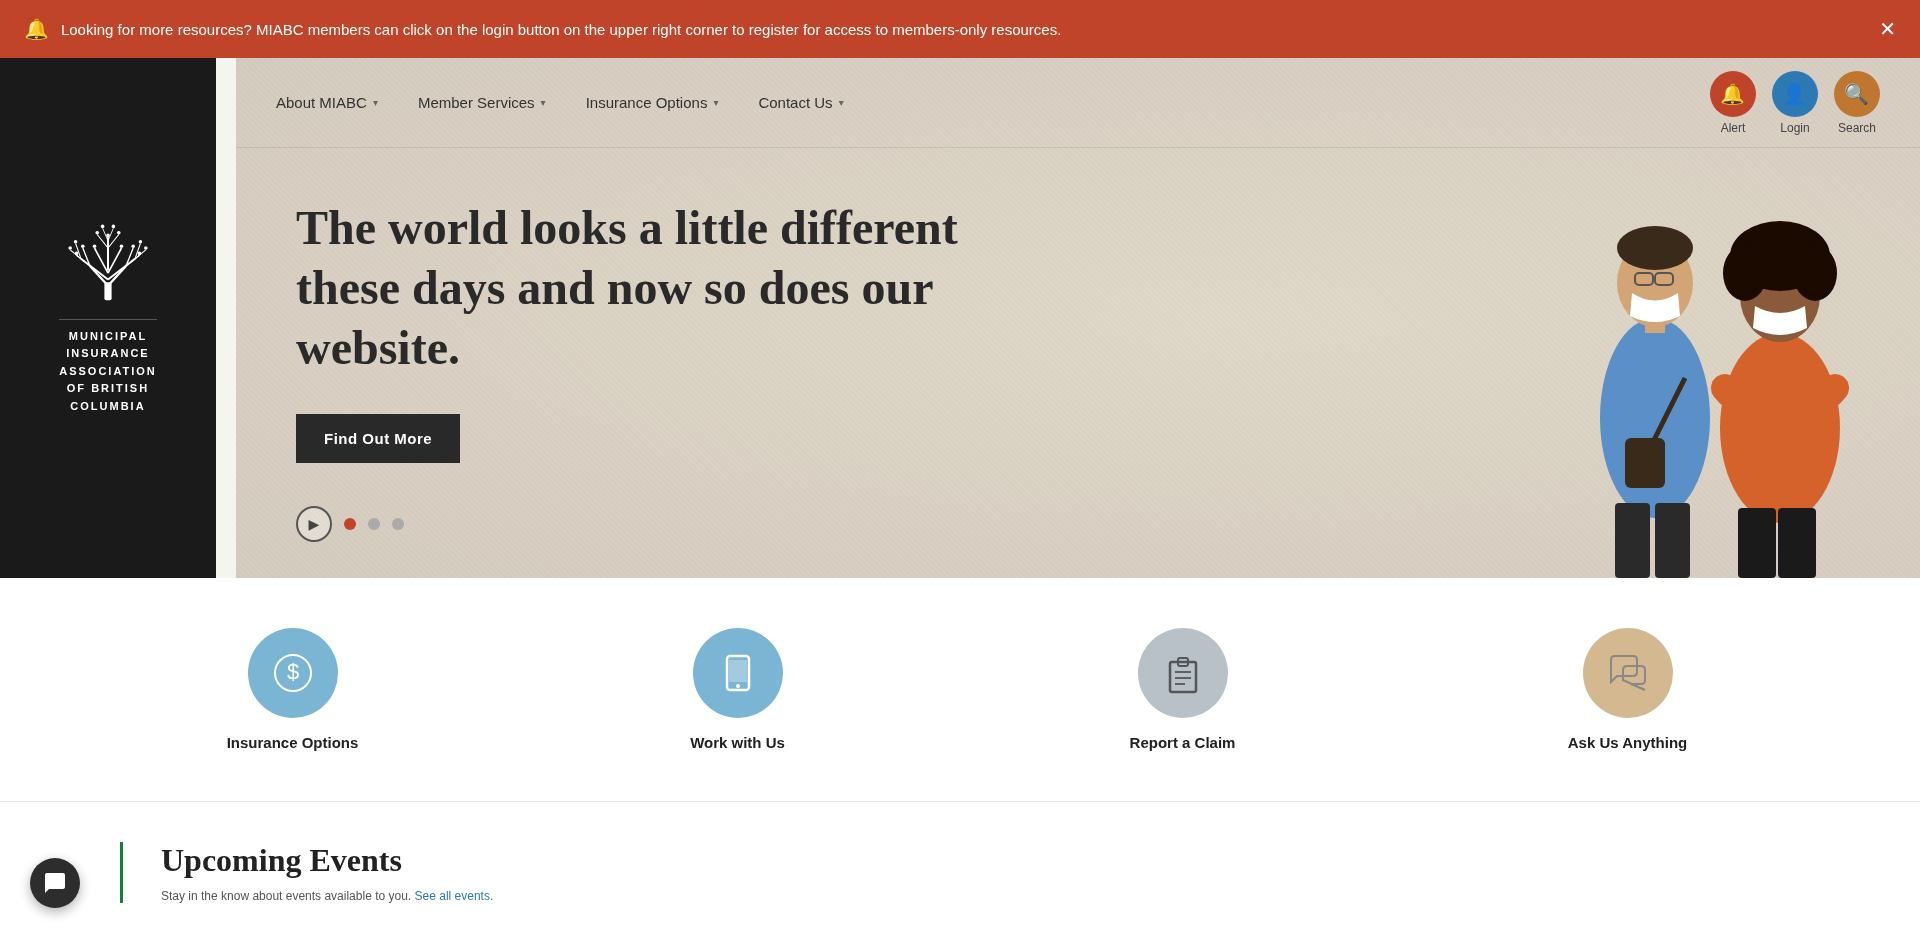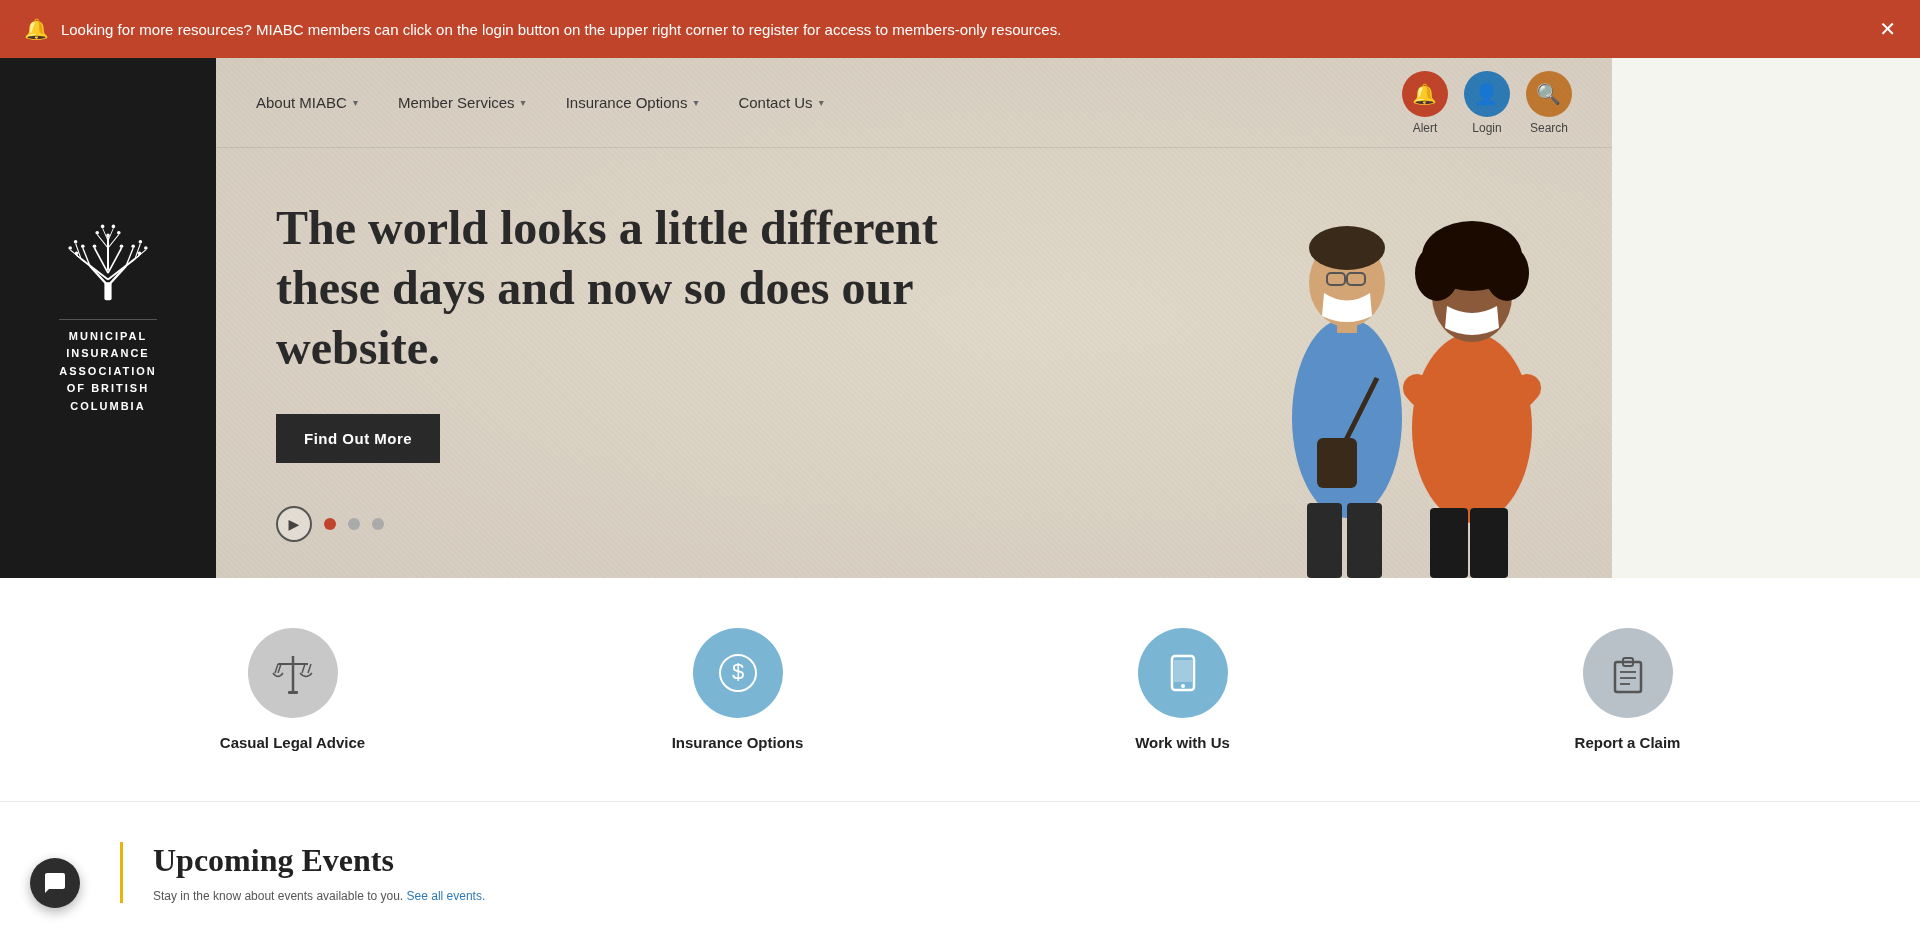--- a/index.html
+++ b/index.html
@@ -30,22 +30,23 @@
       font-size: 20px;
       background: none;
       border: none;
       color: white;
       line-height: 1;
     }
 
     
     .main-container {
       display: flex;
-      width: 1612px;
+      width: 1920px;
       min-height: 520px;
+      gap: 20px;
     }
 
     
     .sidebar {
       width: 216px;
       min-width: 216px;
       background: #1a1a1a;
       display: flex;
       align-items: center;
       justify-content: center;
@@ -248,22 +249,22 @@
       color: #222;
     }
 
     
     .upcoming-section {
       background: white;
       padding: 40px 80px 40px 120px;
       border-top: 1px solid #e8e8e8;
     }
     .upcoming-inner {
-      border-left: 3px solid #eab308;
-      padding-left: 30px;
+      border-left: 3px solid #15803d;
+      padding-left: 38px;
     }
     .upcoming-title {
       font-family: Georgia, serif;
       font-size: 32px;
       color: #222;
       margin-bottom: 10px;
     }
     .upcoming-subtitle {
       font-family: Arial, sans-serif;
       font-size: 12px;
@@ -482,42 +483,20 @@
         <rect x="268" y="410" width="38" height="70" rx="4" fill="#1a1a1a"></rect>
         <rect x="308" y="410" width="38" height="70" rx="4" fill="#1a1a1a"></rect>
       </svg>
     </div>
 
   </div>
 </div>
 
 <div class="services-row">
 
-  <div class="service-item">
-    <div class="service-icon-circle icon-legal">
-      <svg width="50" height="50" viewBox="0 0 50 50" xmlns="http://www.w3.org/2000/svg">
-        <line x1="25" y1="8" x2="25" y2="45" stroke="#555" stroke-width="2.5"></line>
-
-        <line x1="10" y1="16" x2="40" y2="16" stroke="#555" stroke-width="2"></line>
-
-        <line x1="13" y1="16" x2="10" y2="25" stroke="#555" stroke-width="1.5"></line>
-        <line x1="10" y1="16" x2="7" y2="25" stroke="#555" stroke-width="1.5"></line>
-
-        <path d="M5 25 Q10 32 15 25" stroke="#555" stroke-width="1.5" fill="none"></path>
-
-        <line x1="37" y1="16" x2="34" y2="25" stroke="#555" stroke-width="1.5"></line>
-        <line x1="43" y1="16" x2="40" y2="25" stroke="#555" stroke-width="1.5"></line>
-
-        <path d="M32 25 Q38 32 44 25" stroke="#555" stroke-width="1.5" fill="none"></path>
-
-        <rect x="20" y="43" width="10" height="3" rx="1" fill="#555"></rect>
-      </svg>
-    </div>
-    <span class="service-label">Casual Legal Advice</span>
-  </div>
 
   <div class="service-item">
     <div class="service-icon-circle icon-insurance">
       <svg width="50" height="50" viewBox="0 0 50 50" xmlns="http://www.w3.org/2000/svg">
         <circle cx="25" cy="25" r="18" fill="none" stroke="#fff" stroke-width="2"></circle>
         <text x="25" y="31" text-anchor="middle" fill="white" font-size="22" font-family="Arial">$</text>
       </svg>
     </div>
     <span class="service-label">Insurance Options</span>
   </div>
@@ -542,20 +521,30 @@
         <rect x="12" y="14" width="26" height="30" rx="2" fill="none" stroke="#555" stroke-width="2.5"></rect>
         <rect x="20" y="10" width="10" height="8" rx="2" fill="none" stroke="#555" stroke-width="2"></rect>
         <line x1="17" y1="24" x2="33" y2="24" stroke="#555" stroke-width="1.8"></line>
         <line x1="17" y1="30" x2="33" y2="30" stroke="#555" stroke-width="1.8"></line>
         <line x1="17" y1="36" x2="27" y2="36" stroke="#555" stroke-width="1.8"></line>
       </svg>
     </div>
     <span class="service-label">Report a Claim</span>
   </div>
 
+  <div class="service-item">
+    <div class="service-icon-circle icon-ask">
+      <svg width="50" height="50" viewBox="0 0 50 50" xmlns="http://www.w3.org/2000/svg">
+
+        <path d="M8 12 Q8 8 12 8 L30 8 Q34 8 34 12 L34 24 Q34 28 30 28 L14 28 L8 34 L8 12Z" fill="none" stroke="#888" stroke-width="2"></path>
+        <path d="M20 22 Q20 18 24 18 L38 18 Q42 18 42 22 L42 32 Q42 36 38 36 L28 36 L42 42 L20 32 Z" fill="none" stroke="#888" stroke-width="2"></path>
+      </svg>
+    </div>
+    <span class="service-label">Ask Us Anything</span>
+  </div>
 
 </div>
 
 <div class="upcoming-section">
   <div class="upcoming-inner">
     <h2 class="upcoming-title">Upcoming Events</h2>
     <p class="upcoming-subtitle">
       <span>Stay in the know about events available to you.</span>
       <a href="#">See all events.</a>
     </p>

